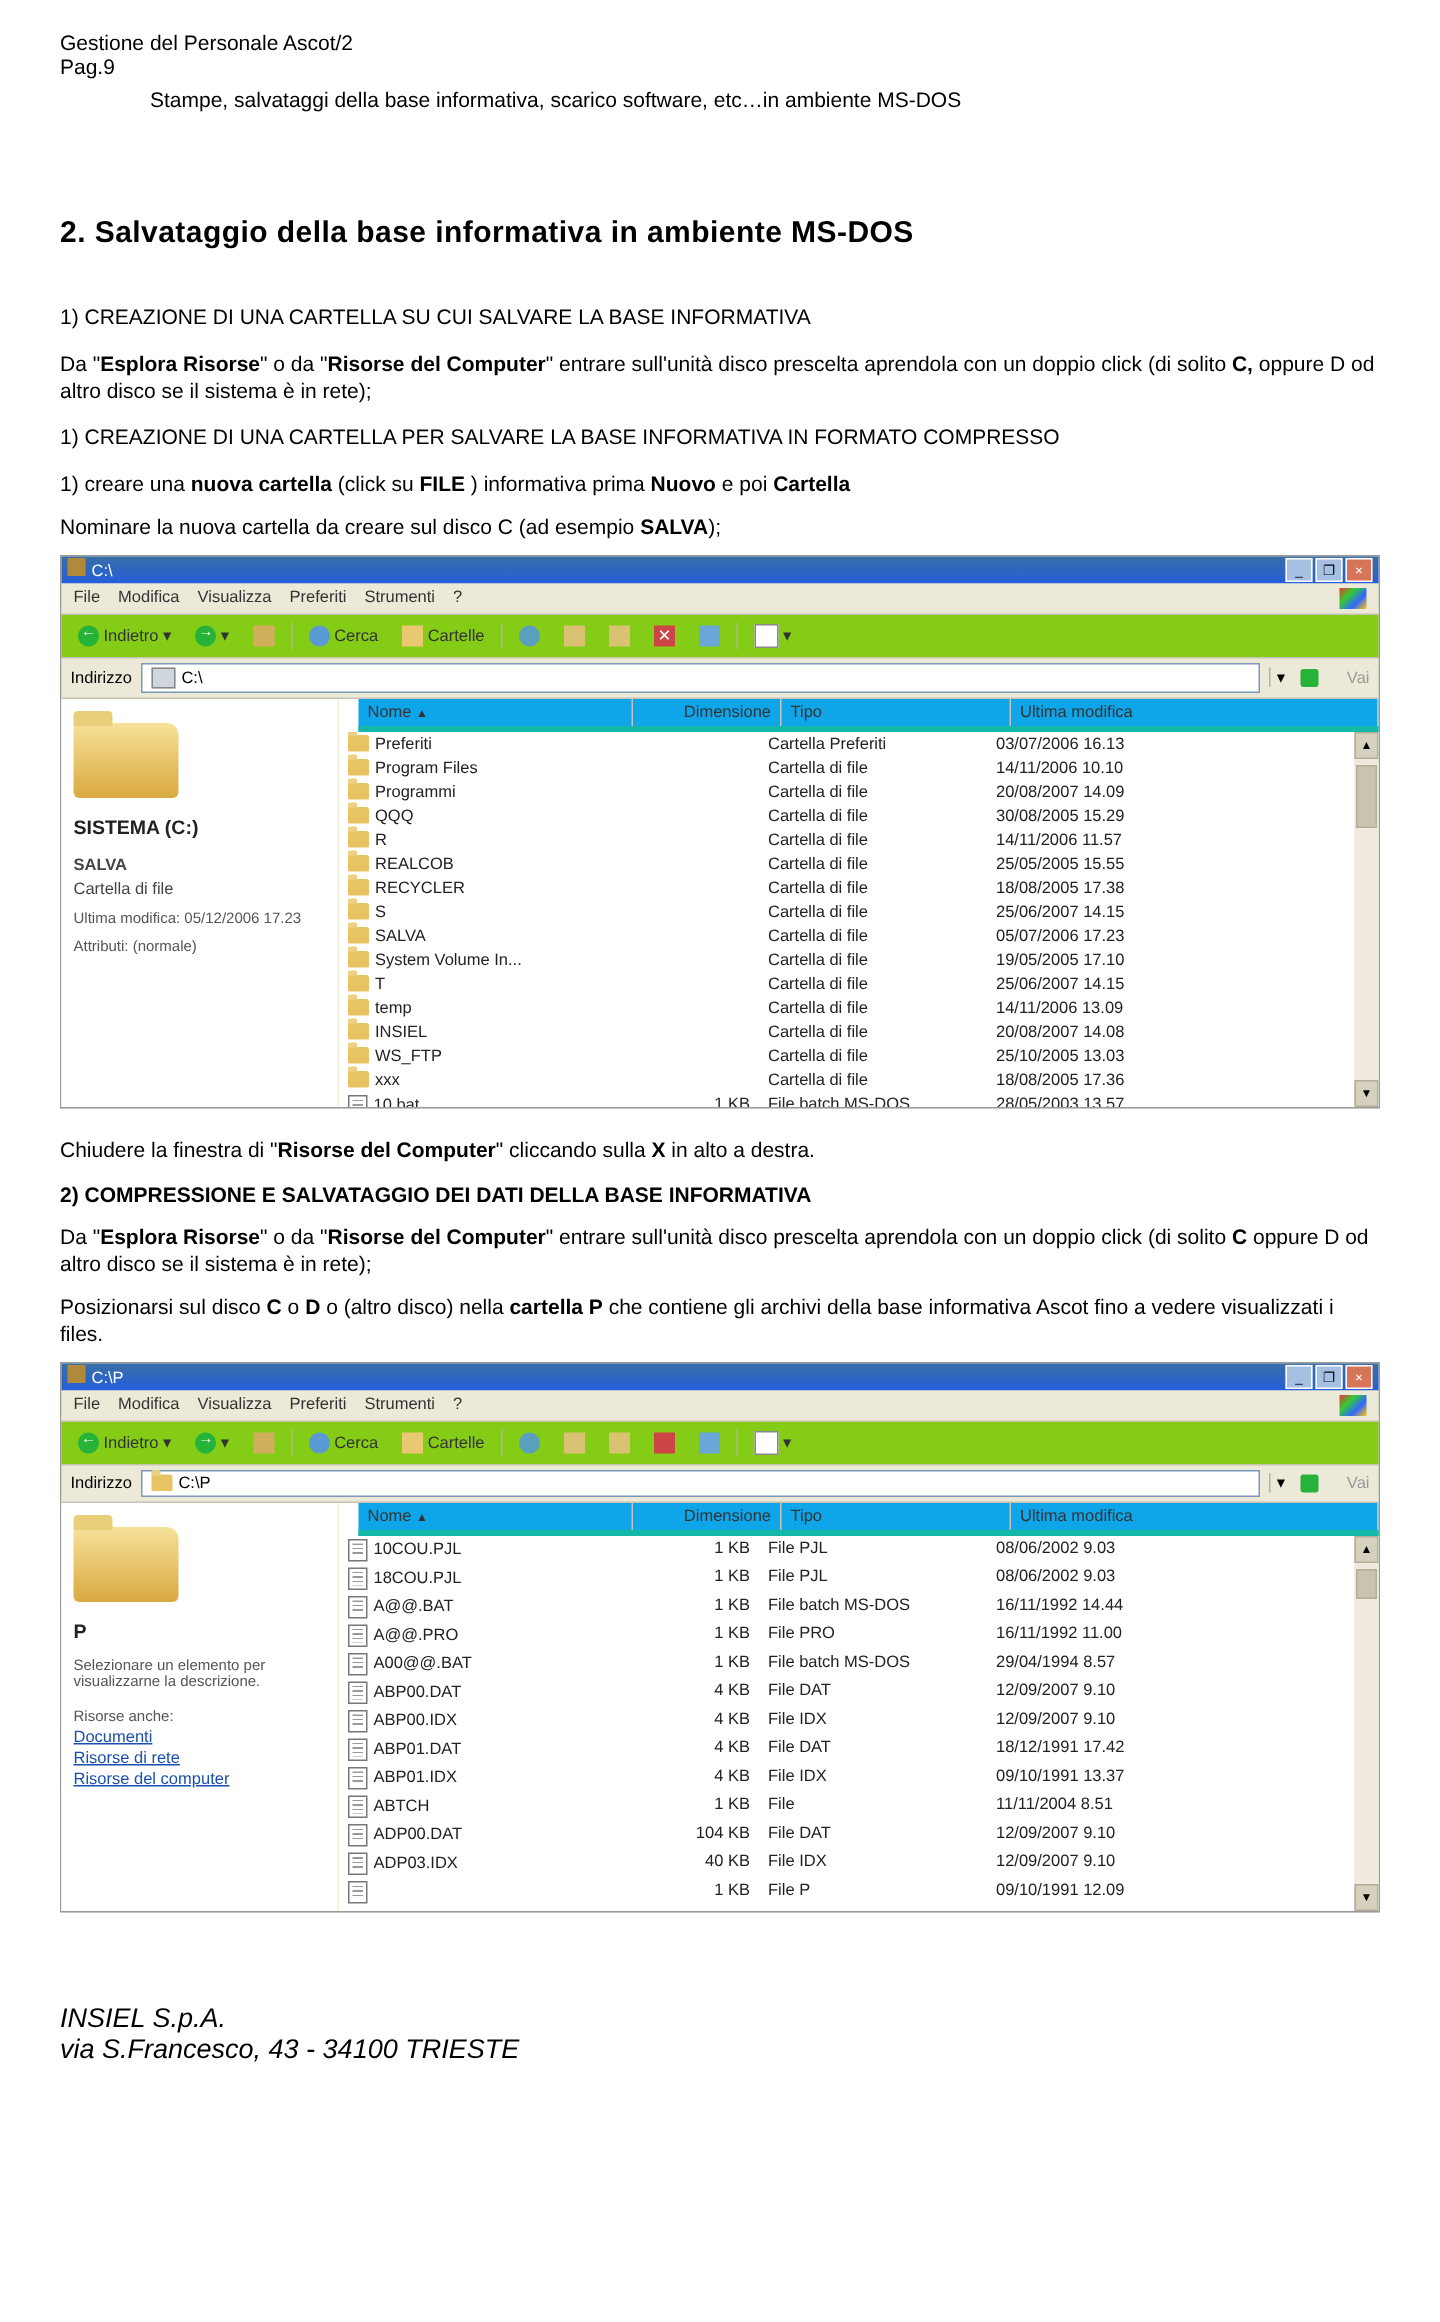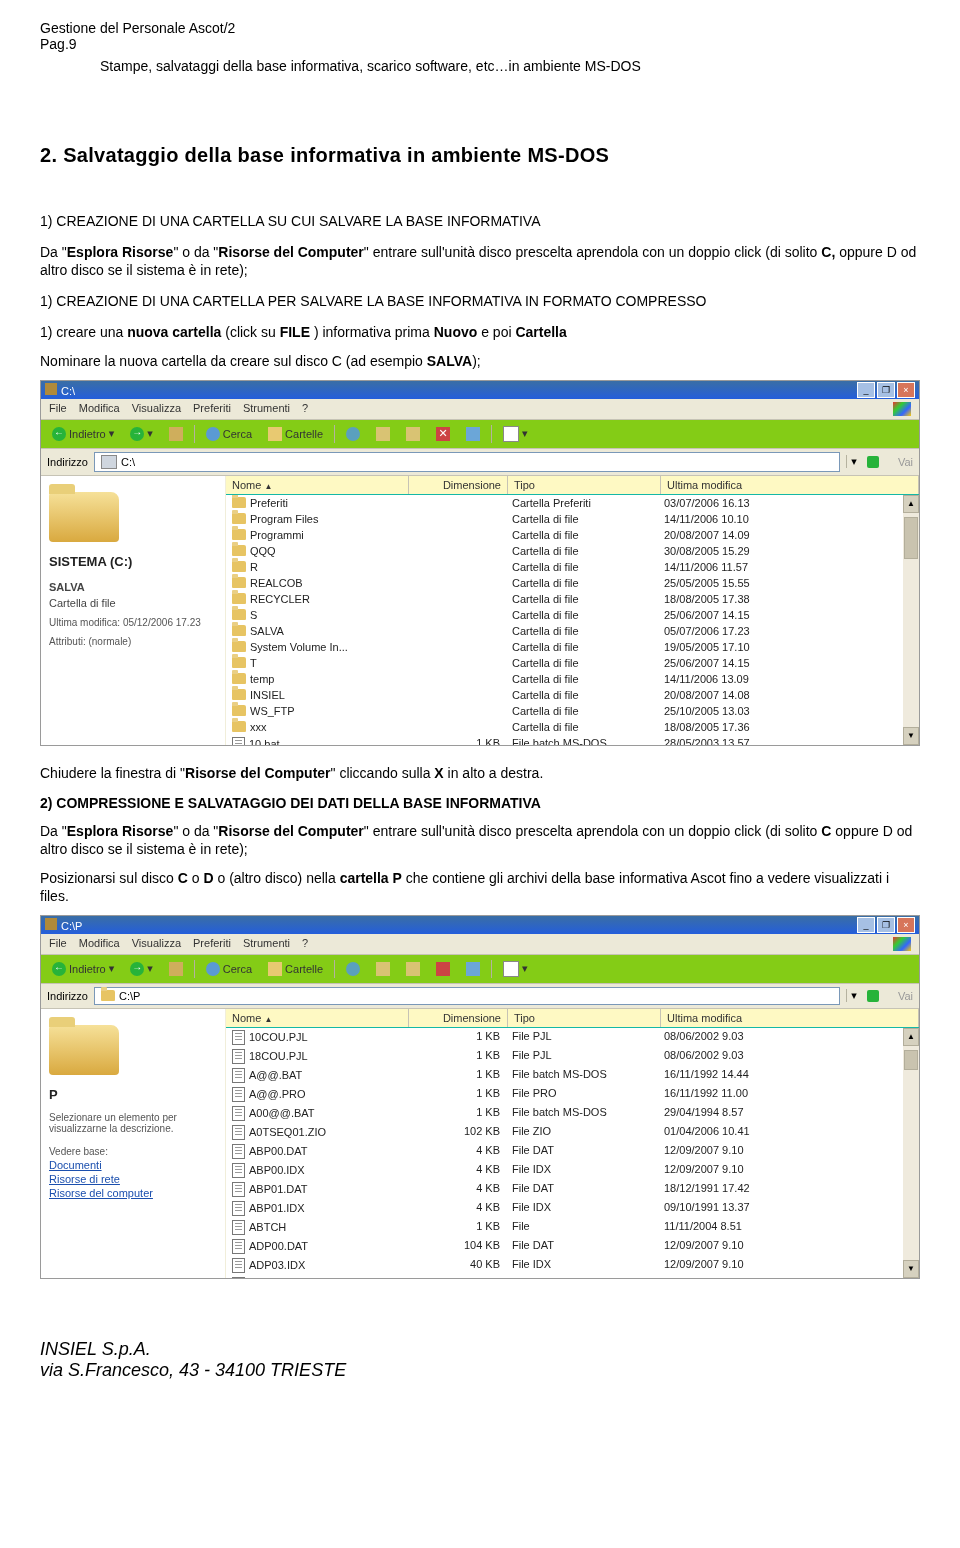--- a/index.html
+++ b/index.html
@@ -12,21 +12,21 @@
     width: 880px;
   }
   .header-title { font-size: 14px; }
   .header-page { font-size: 14px; }
   .header-sub { font-size: 14px; margin-left: 60px; margin-top: 6px; }
   .section-title {
     font-family: Verdana, Arial, sans-serif;
     font-size: 20px;
     font-weight: bold;
     margin-top: 70px;
-    margin-bottom: 46px;
+    margin-bottom: 36px;
     letter-spacing: 0.3px;
   }
   .subhead { font-size: 14px; margin: 18px 0 14px 0; }
   .para { font-size: 14px; margin: 10px 0; line-height: 1.3; }
   .bold { font-weight: bold; }
 
   .explorer {
     border: 1px solid #9a9a9a;
     background: #ece9d8;
     font-family: Tahoma, Arial, sans-serif;
@@ -102,21 +102,21 @@
   .leftpane .big-folder::before {
     content:""; position:absolute; left:0; top:-8px; width:26px; height:10px;
     background:#e9cf79; border-radius:3px 3px 0 0;
   }
   .leftpane .title { font-weight:bold; font-size:13px; color:#222; margin-top:6px; }
   .leftpane .sub { font-size:11px; margin-top:4px; }
   .leftpane .small { font-size:10px; color:#555; margin-top:8px; }
   .leftpane .link { color:#1b4fae; text-decoration:underline; font-size:11px; margin-top:2px; }
   .listarea { flex:1; display:flex; flex-direction:column; }
   .list-hdr {
-    display:flex; background:#fef9c3; border-bottom:1px solid #14b8a6;
+    display:flex; background:#0ea5e9; border-bottom:4px solid #14b8a6;margin-left:13px;
   }
   .list-hdr div {
     padding:3px 6px; border-right:1px solid #c6c3b5; color:#333;
   }
   .col-name { width:170px; }
   .col-size { width:86px; text-align:right; }
   .col-type { width:140px; }
   .col-date { flex:1; }
   .list-body { position:relative; overflow:hidden; }
   .row {
@@ -492,21 +492,21 @@
     <span class="go">
         <span class="g-ic"></span>
         <span>Vai</span>
       </span>
   </div>
   <div class="ex-body">
     <div class="leftpane">
       <div class="big-folder"></div>
       <div class="title">P</div>
       <div class="small" style="margin-top:10px;">Selezionare un elemento per visualizzarne la descrizione.</div>
-      <div class="small" style="margin-top:12px;">Vedere base:</div>
+      <div class="small" style="margin-top:12px;">Risorse anche:</div>
       <div class="link">Documenti</div>
       <div class="link">Risorse di rete</div>
       <div class="link">Risorse del computer</div>
     </div>
     <div class="listarea">
       <div class="list-hdr">
         <div class="col-name"><span>Nome</span> <span style="font-size:8px;">▲</span></div>
         <div class="col-size">Dimensione</div>
         <div class="col-type">Tipo</div>
         <div class="col-date">Ultima modifica</div>
@@ -553,29 +553,20 @@
               <span class="file-ic"></span>
               <span>A00@@.BAT</span>
             </div>
             <div class="cell c-size">1 KB</div>
             <div class="cell c-type">File batch MS-DOS</div>
             <div class="cell c-date">29/04/1994 8.57</div>
           </div>
           <div class="row">
             <div class="cell c-name">
               <span class="file-ic"></span>
-              <span>A0TSEQ01.ZIO</span>
-            </div>
-            <div class="cell c-size">102 KB</div>
-            <div class="cell c-type">File ZIO</div>
-            <div class="cell c-date">01/04/2006 10.41</div>
-          </div>
-          <div class="row">
-            <div class="cell c-name">
-              <span class="file-ic"></span>
               <span>ABP00.DAT</span>
             </div>
             <div class="cell c-size">4 KB</div>
             <div class="cell c-type">File DAT</div>
             <div class="cell c-date">12/09/2007 9.10</div>
           </div>
           <div class="row">
             <div class="cell c-name">
               <span class="file-ic"></span>
               <span>ABP00.IDX</span>

